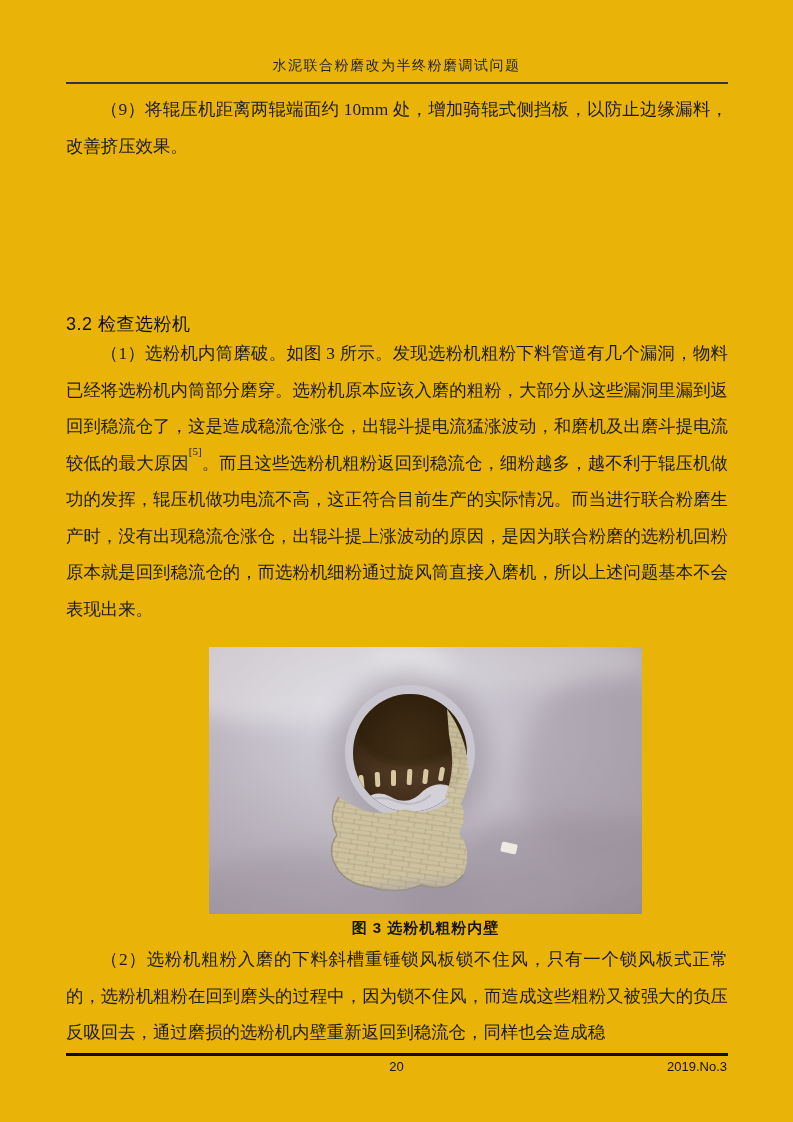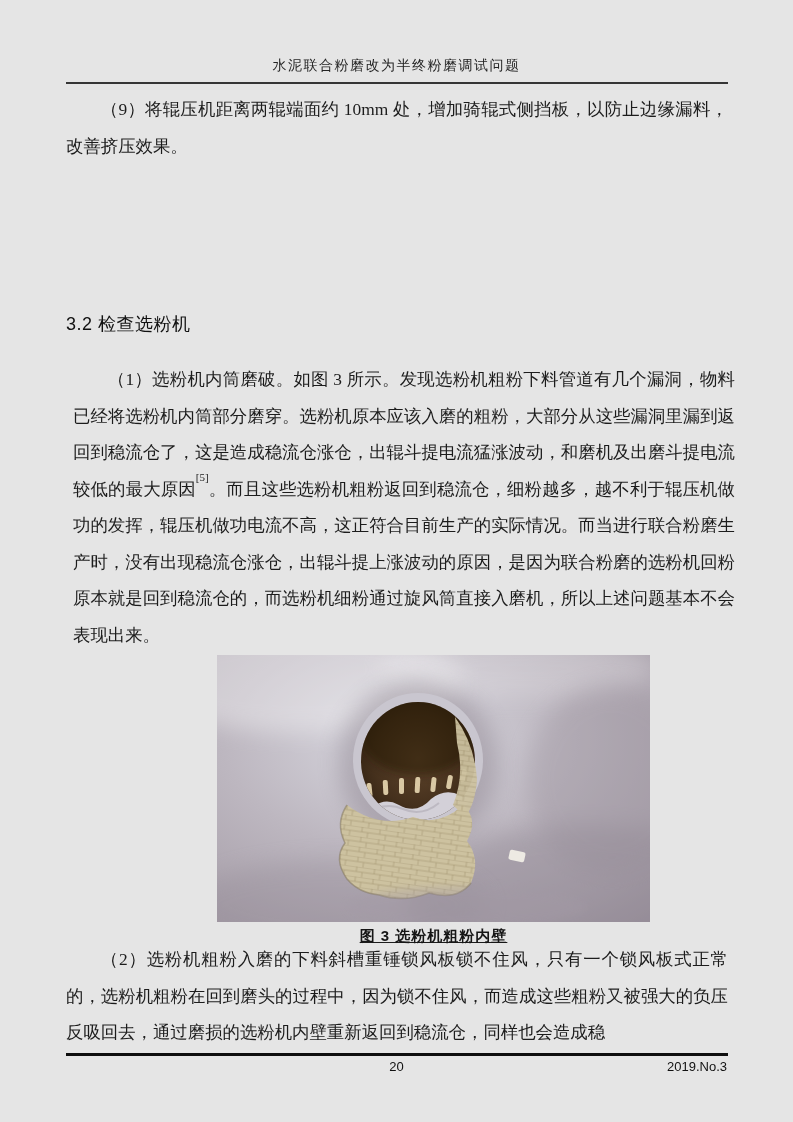--- a/index.html
+++ b/index.html
@@ -1,20 +1,20 @@
 <!DOCTYPE html>
 <html><head>
 <meta charset="utf-8">
 <style>
   html, body { margin: 0; padding: 0; background: #ffffff; }
   .page {
     position: relative;
     width: 793px; height: 1122px;
     margin: 0 auto;
-    background: #e5e5e5;
+    background: #eab308;
     font-family: "Liberation Serif", "DejaVu Serif", serif;
     color: #1c1c1c;
     overflow: hidden;
   }
   .running-head {
     position: absolute; top: 57px; left: 0; right: 0;
     text-align: center;
     font-size: 14px; letter-spacing: 1.5px; color: #242424;
   }
   .head-rule {
@@ -28,28 +28,28 @@
   }
   .para { margin: 0; text-indent: 2em; text-align: justify; }
   .block-a { top: 91px; }
   .section-heading {
     position: absolute; top: 312px; left: 66px; margin: 0;
     font-family: "Liberation Sans", "DejaVu Sans", sans-serif;
     font-size: 18px; font-weight: 400; color: #111;
     letter-spacing: 0.5px;
     z-index: 1;
   }
-  .block-b { top: 361px; margin-left: 7px; }
+  .block-b { top: 335px; }
   .cite {
     font-size: 11px; line-height: 0;
     position: relative; top: -7px;
   }
   .figure-block {
     position: absolute; left: 205px; top: 643px; width: 433px;
-    margin: 12px; z-index: 2; text-decoration: underline;
+    margin: 4px; z-index: 2;
   }
   .photo {
     width: 433px; height: 267px; display: block;
     background: #b7b1ba;
   }
   .figure-caption {
     display: block; margin-top: 5px;
     text-align: center;
     font-family: "Liberation Sans", "DejaVu Sans", sans-serif;
     font-weight: 700; font-size: 15px; color: #161616;

